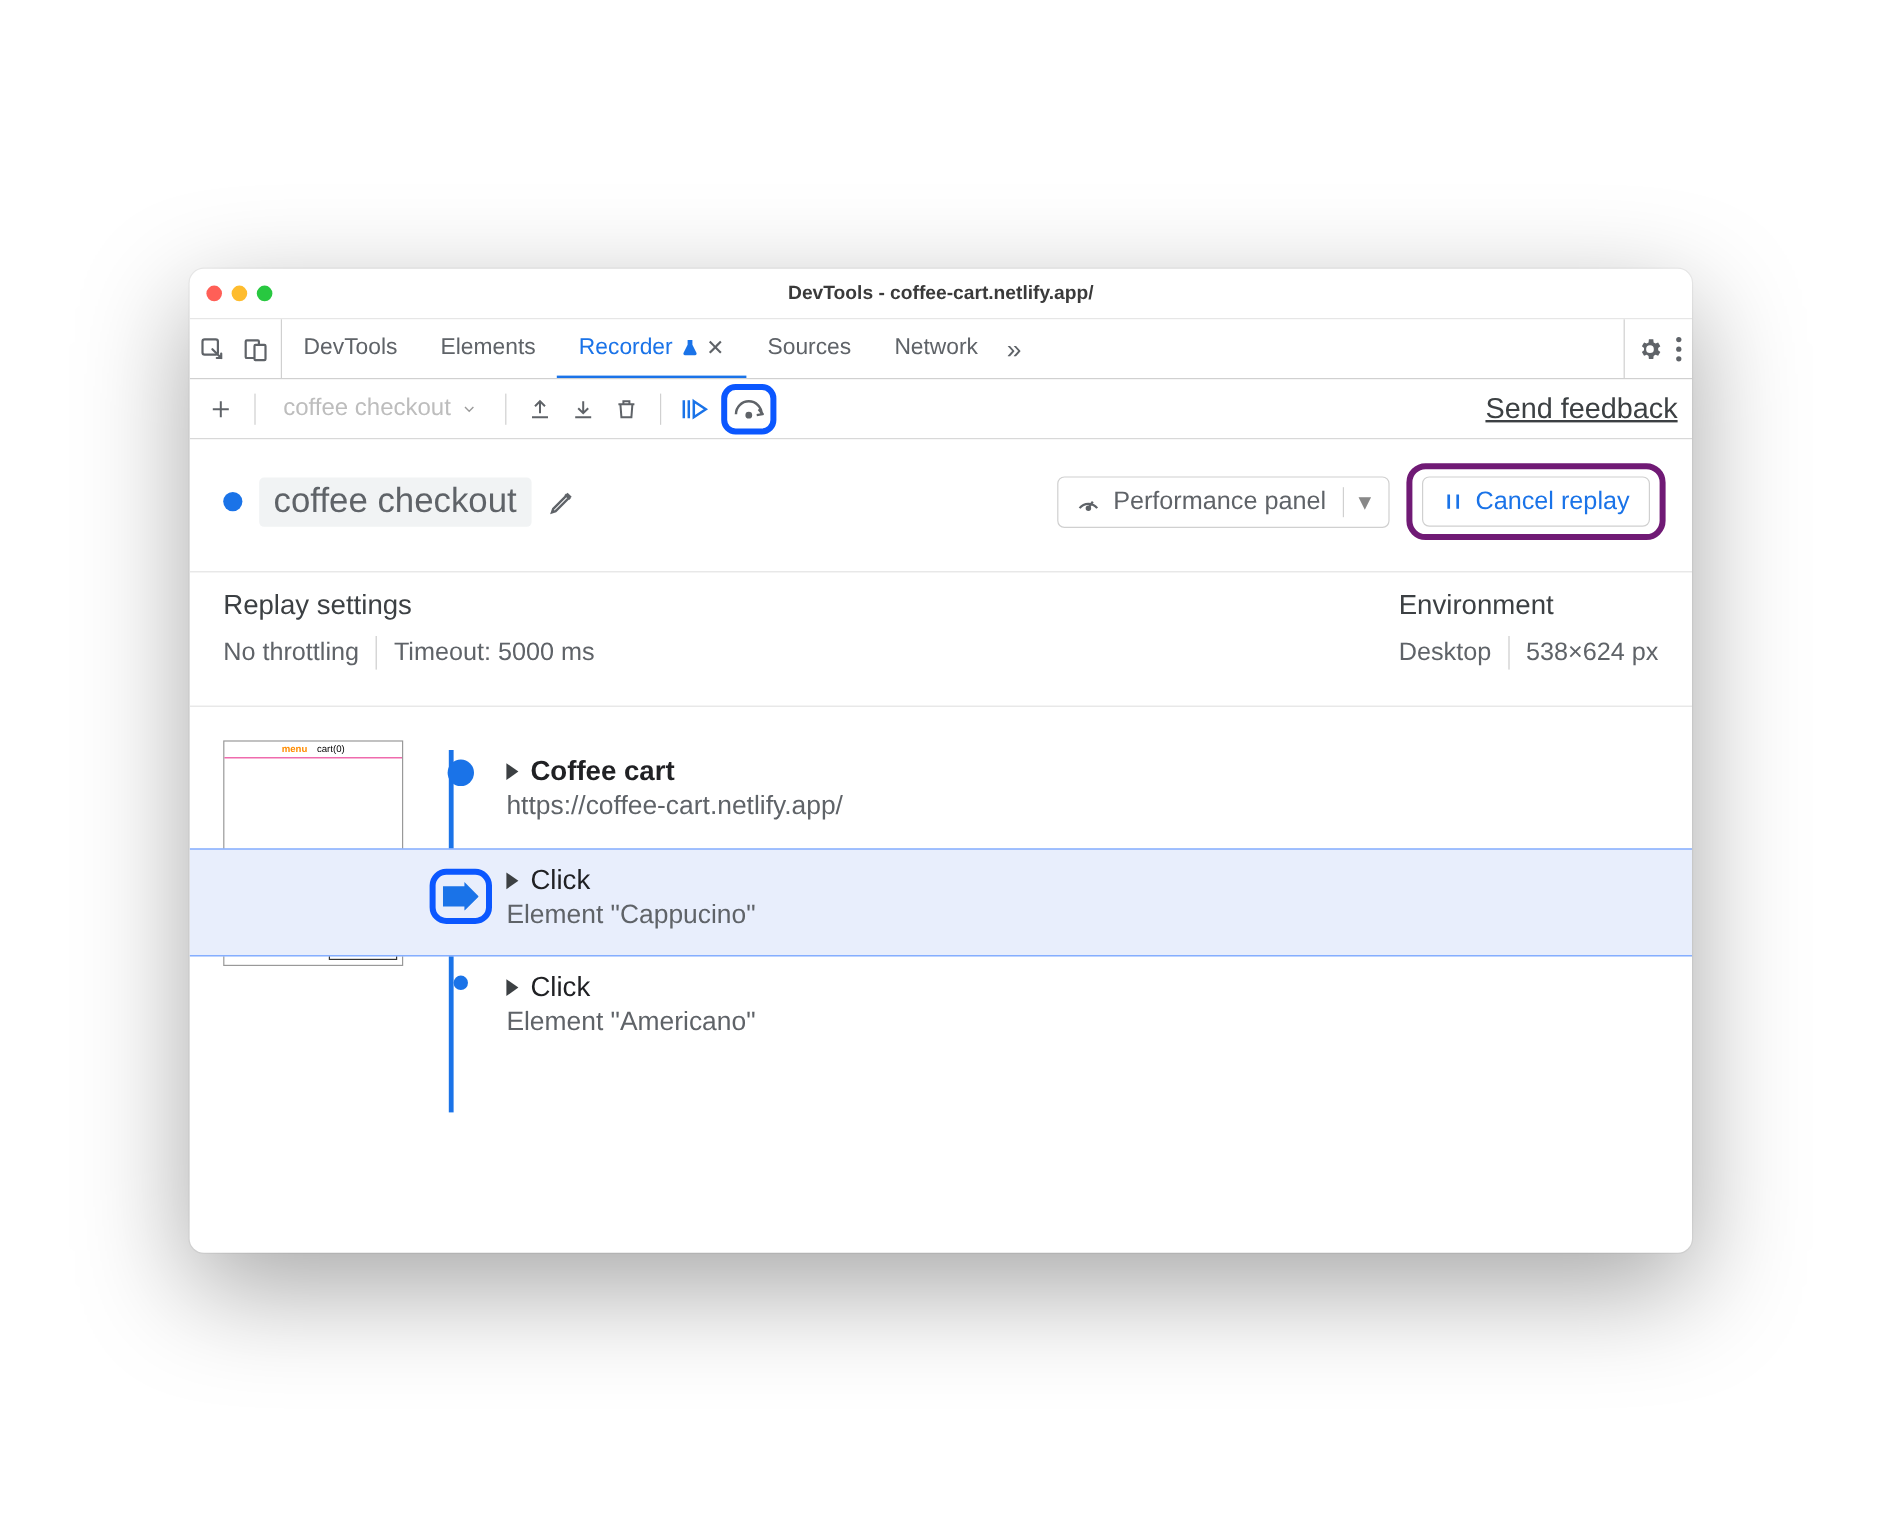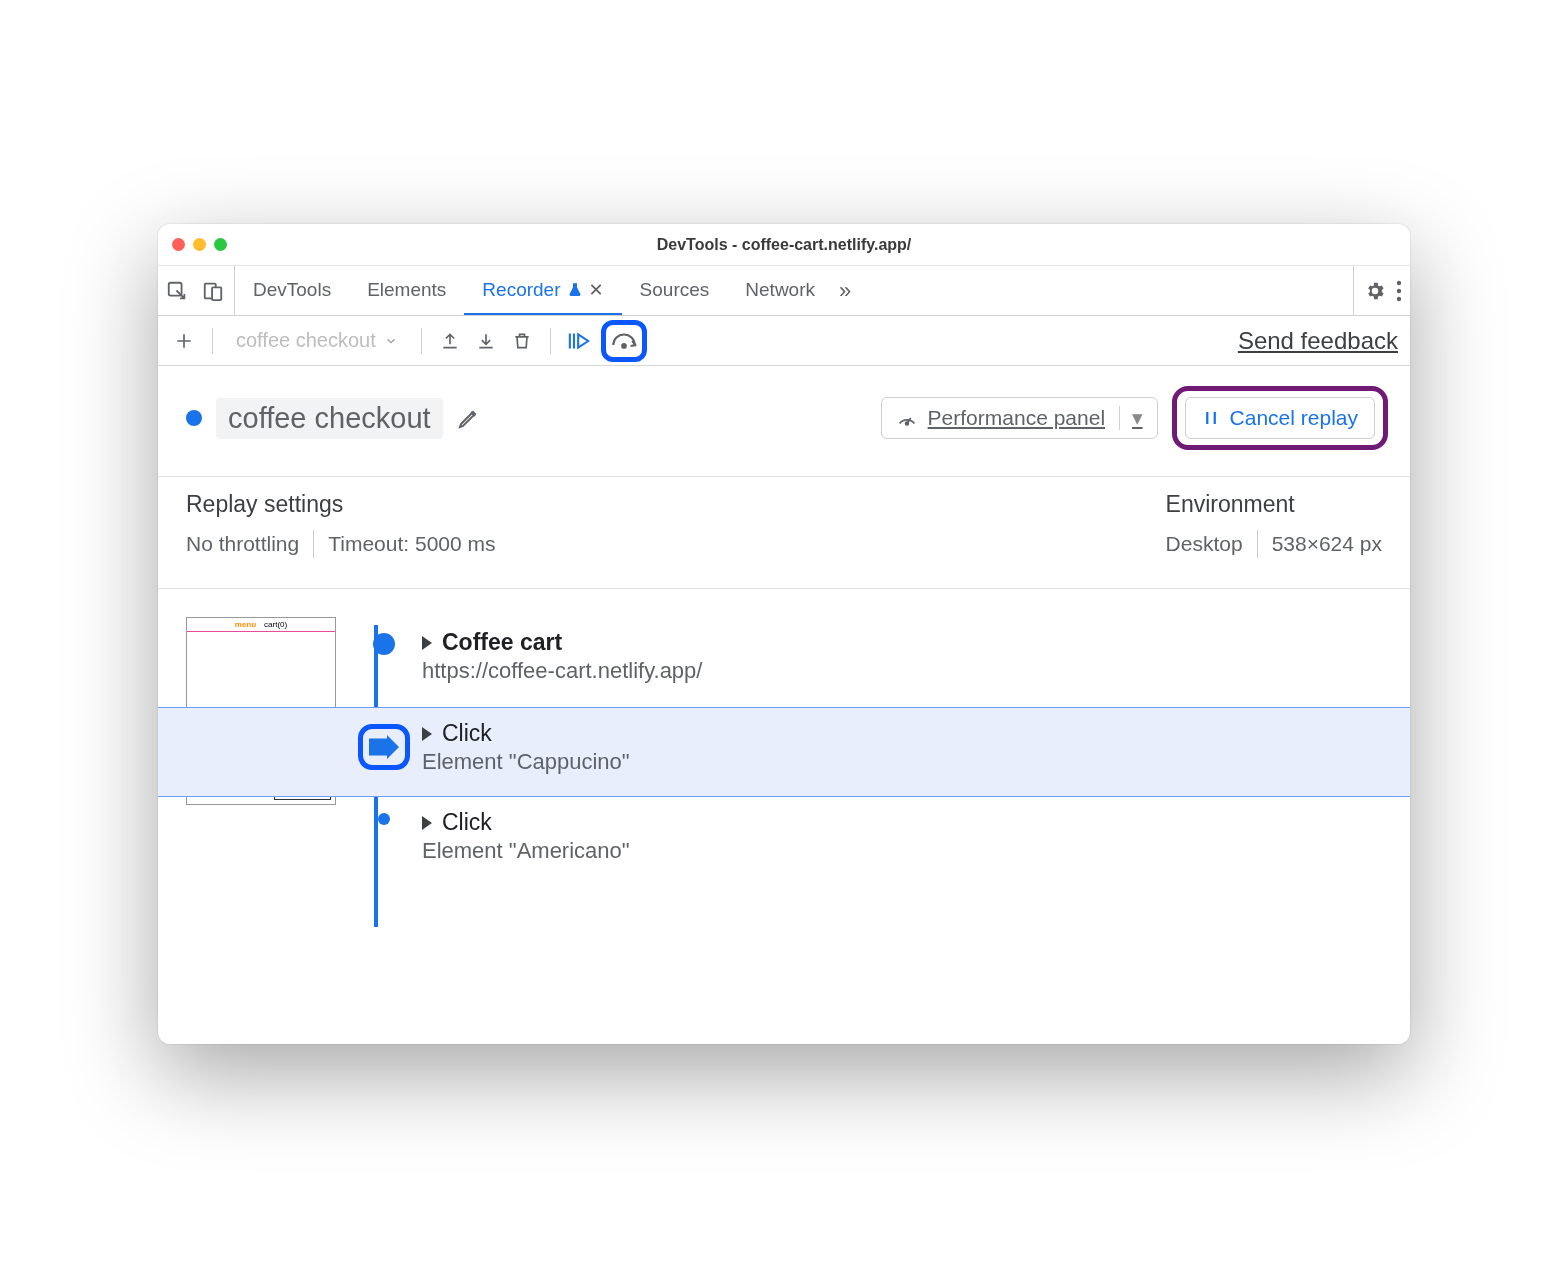--- a/index.html
+++ b/index.html
@@ -98,21 +98,21 @@
   .rec-title {
     font-size: 29px; color:#5f6368;
     background: #f1f3f4;
     padding: 4px 12px; border-radius:4px;
   }
   .pencil { color:#5f6368; }
   .perf-btn {
     margin-left: auto;
     display:flex; align-items:center; gap:10px;
     border:1px solid #d0d0d0; border-radius:6px;
-    padding: 8px 14px; font-size:21px; color:#5f6368;text-decoration:underline;
+    padding: 8px 14px; font-size:21px; color:#5f6368;
   }
   .perf-chev { border-left:1px solid #d0d0d0; padding-left:12px; margin-left:4px; color:#888;}
   .cancel-wrap {
     border: 5px solid #701a75; border-radius: 16px; padding: 6px 8px;
     display:flex; align-items:center;
   }
   .cancel-btn {
     display:flex; align-items:center; gap:10px;
     border:1px solid #d0d0d0; border-radius:6px;
     padding: 8px 16px; font-size:21px; color:#1a73e8; font-weight:500;

